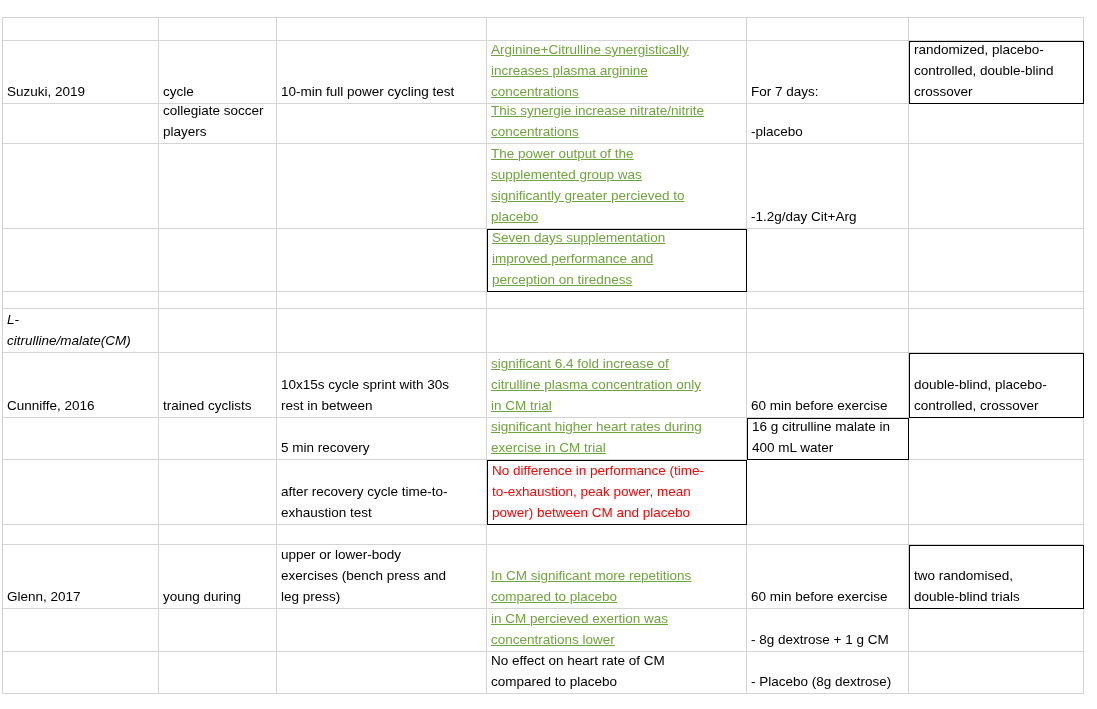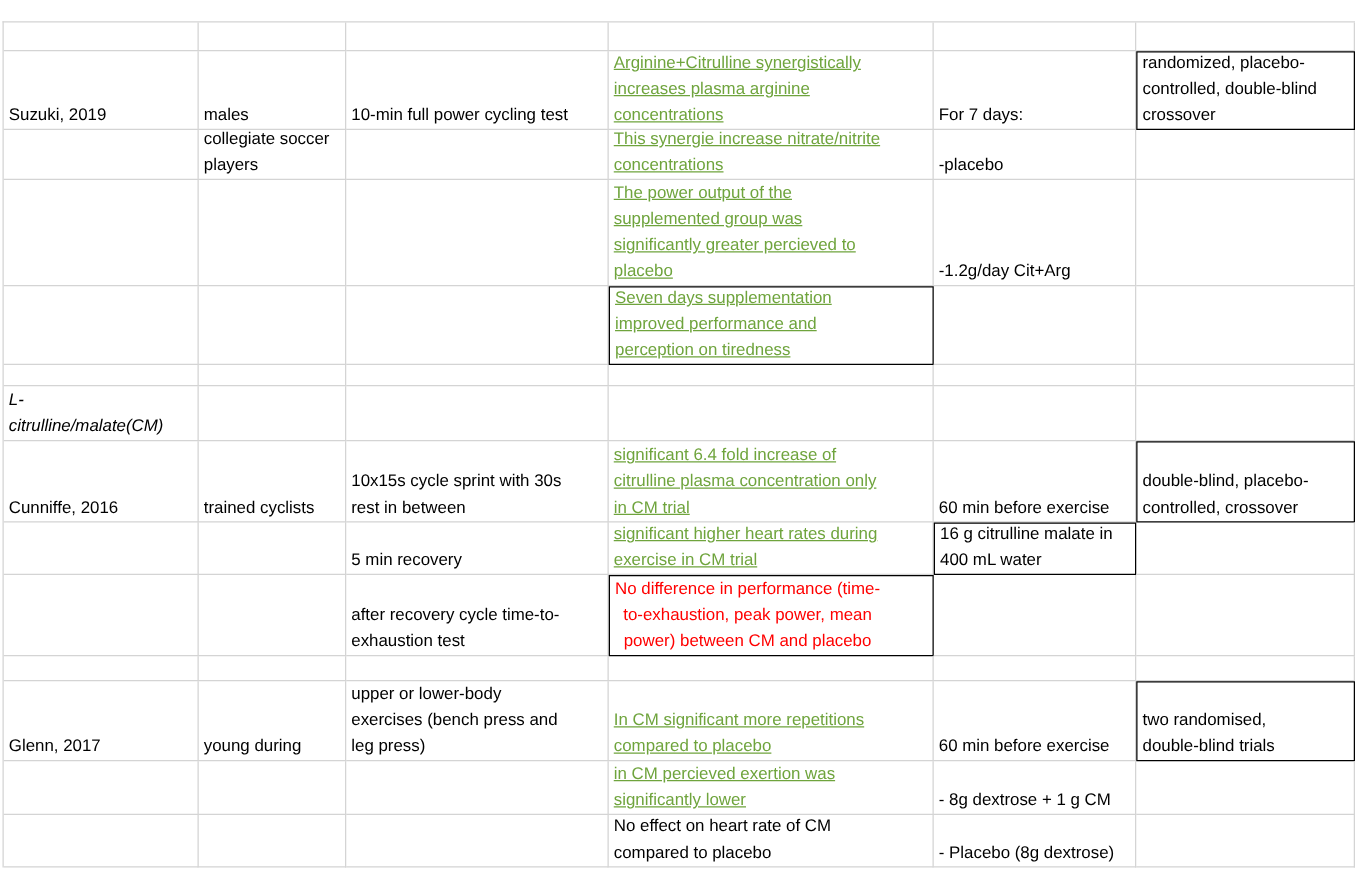--- a/index.html
+++ b/index.html
@@ -27,41 +27,41 @@
     border:solid var(--grid,#d4d4d4);
     border-width:0 1px 1px 0;
     display:flex;
     align-items:flex-end;
     padding:0 1px 1px 4px;
     white-space:pre;
     overflow:visible;
   }
   .c.bb{border:1px solid var(--bord,#000);}
   .c.g{color:var(--green,#6fa43d);text-decoration:underline;}
-  .c.r{color:var(--red,#ff0000);text-align:center;}
+  .c.r{color:var(--red,#ff0000);}
   .c.i{font-style:italic;}
 </style>
 </head>
 <body>
 
 <div class="canvas">
   <div class="sheet">
 
     <div class="row">
       <div class="c"></div>
       <div class="c"></div>
       <div class="c"></div>
       <div class="c"></div>
       <div class="c"></div>
       <div class="c"></div>
     </div>
 
     <div class="row">
       <div class="c">Suzuki, 2019</div>
-      <div class="c">males</div>
+      <div class="c">cycle</div>
       <div class="c">10-min full power cycling test</div>
       <div class="c g">Arginine+Citrulline synergistically
 increases plasma arginine
 concentrations</div>
       <div class="c">For 7 days:</div>
       <div class="c bb">randomized, placebo-
 controlled, double-blind
 crossover</div>
     </div>
 
@@ -174,21 +174,21 @@
       <div class="c">60 min before exercise</div>
       <div class="c bb">two randomised,
 double-blind trials</div>
     </div>
 
     <div class="row">
       <div class="c"></div>
       <div class="c"></div>
       <div class="c"></div>
       <div class="c g">in CM percieved exertion was
-significantly lower</div>
+concentrations lower</div>
       <div class="c">- 8g dextrose + 1 g CM</div>
       <div class="c"></div>
     </div>
 
     <div class="row">
       <div class="c"></div>
       <div class="c"></div>
       <div class="c"></div>
       <div class="c">No effect on heart rate of CM
 compared to placebo</div>

